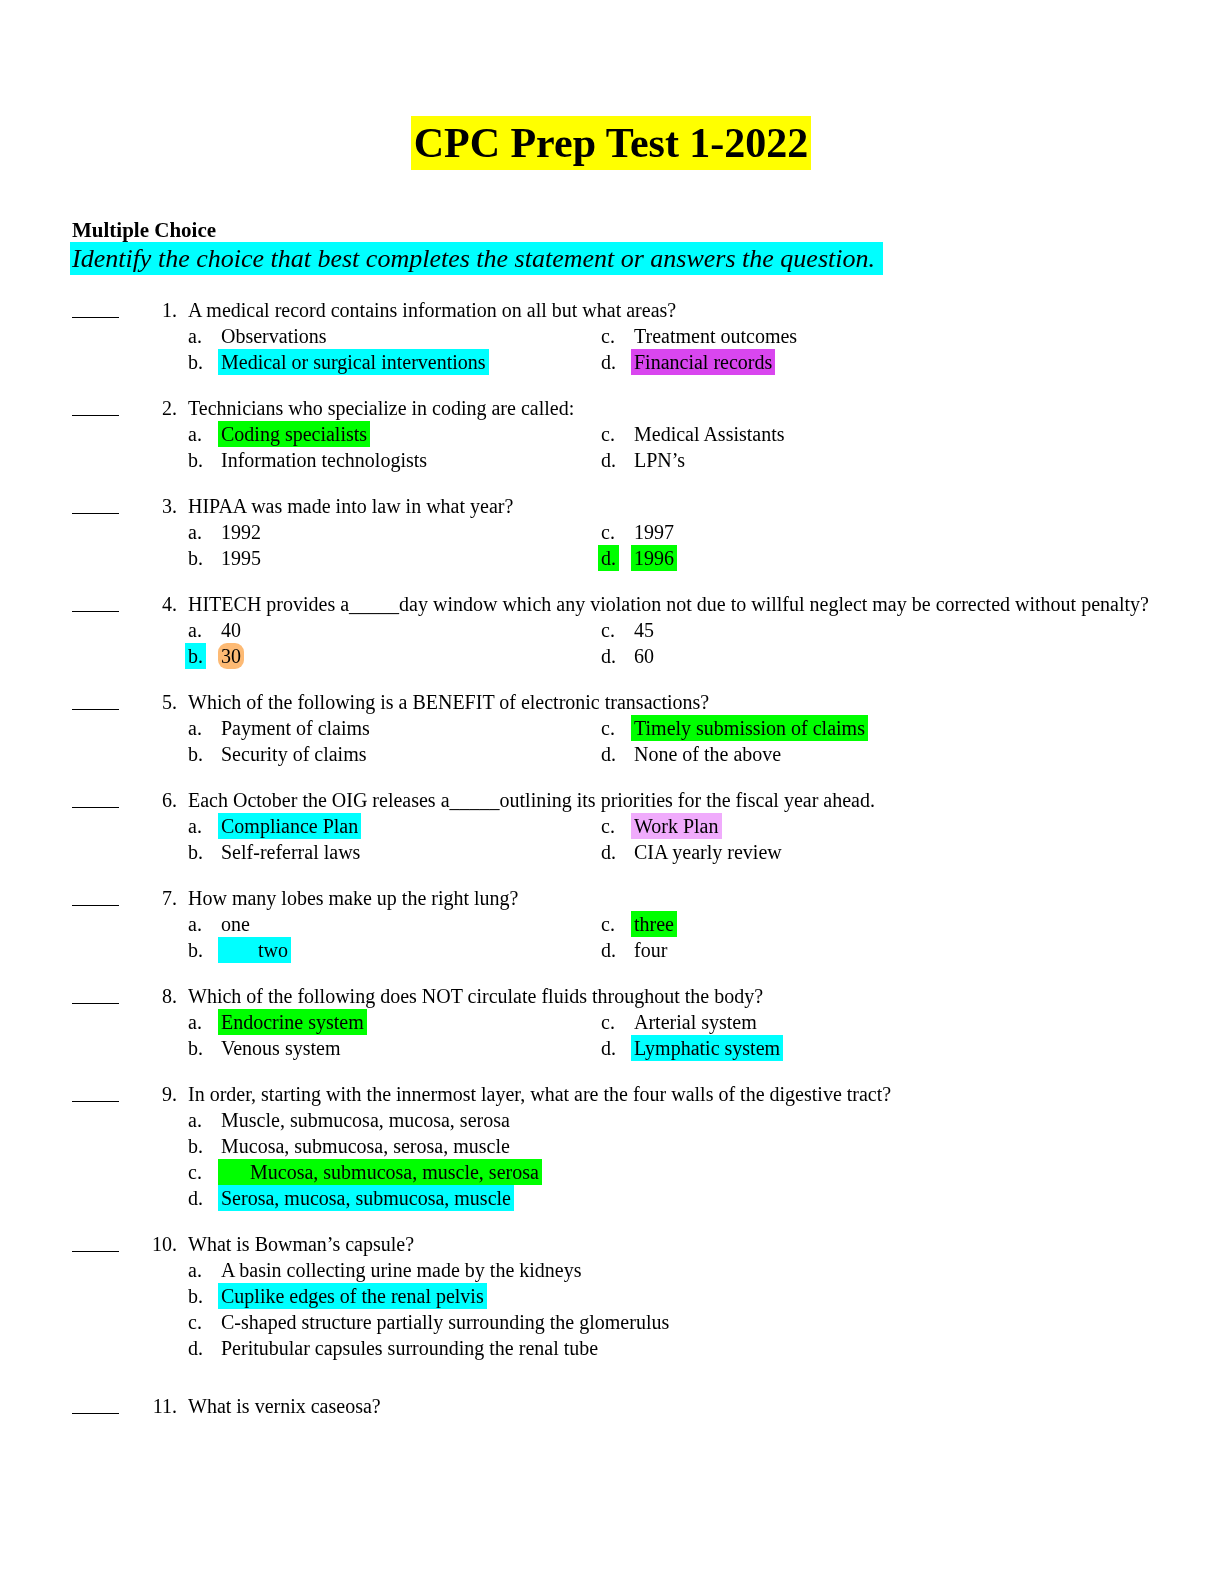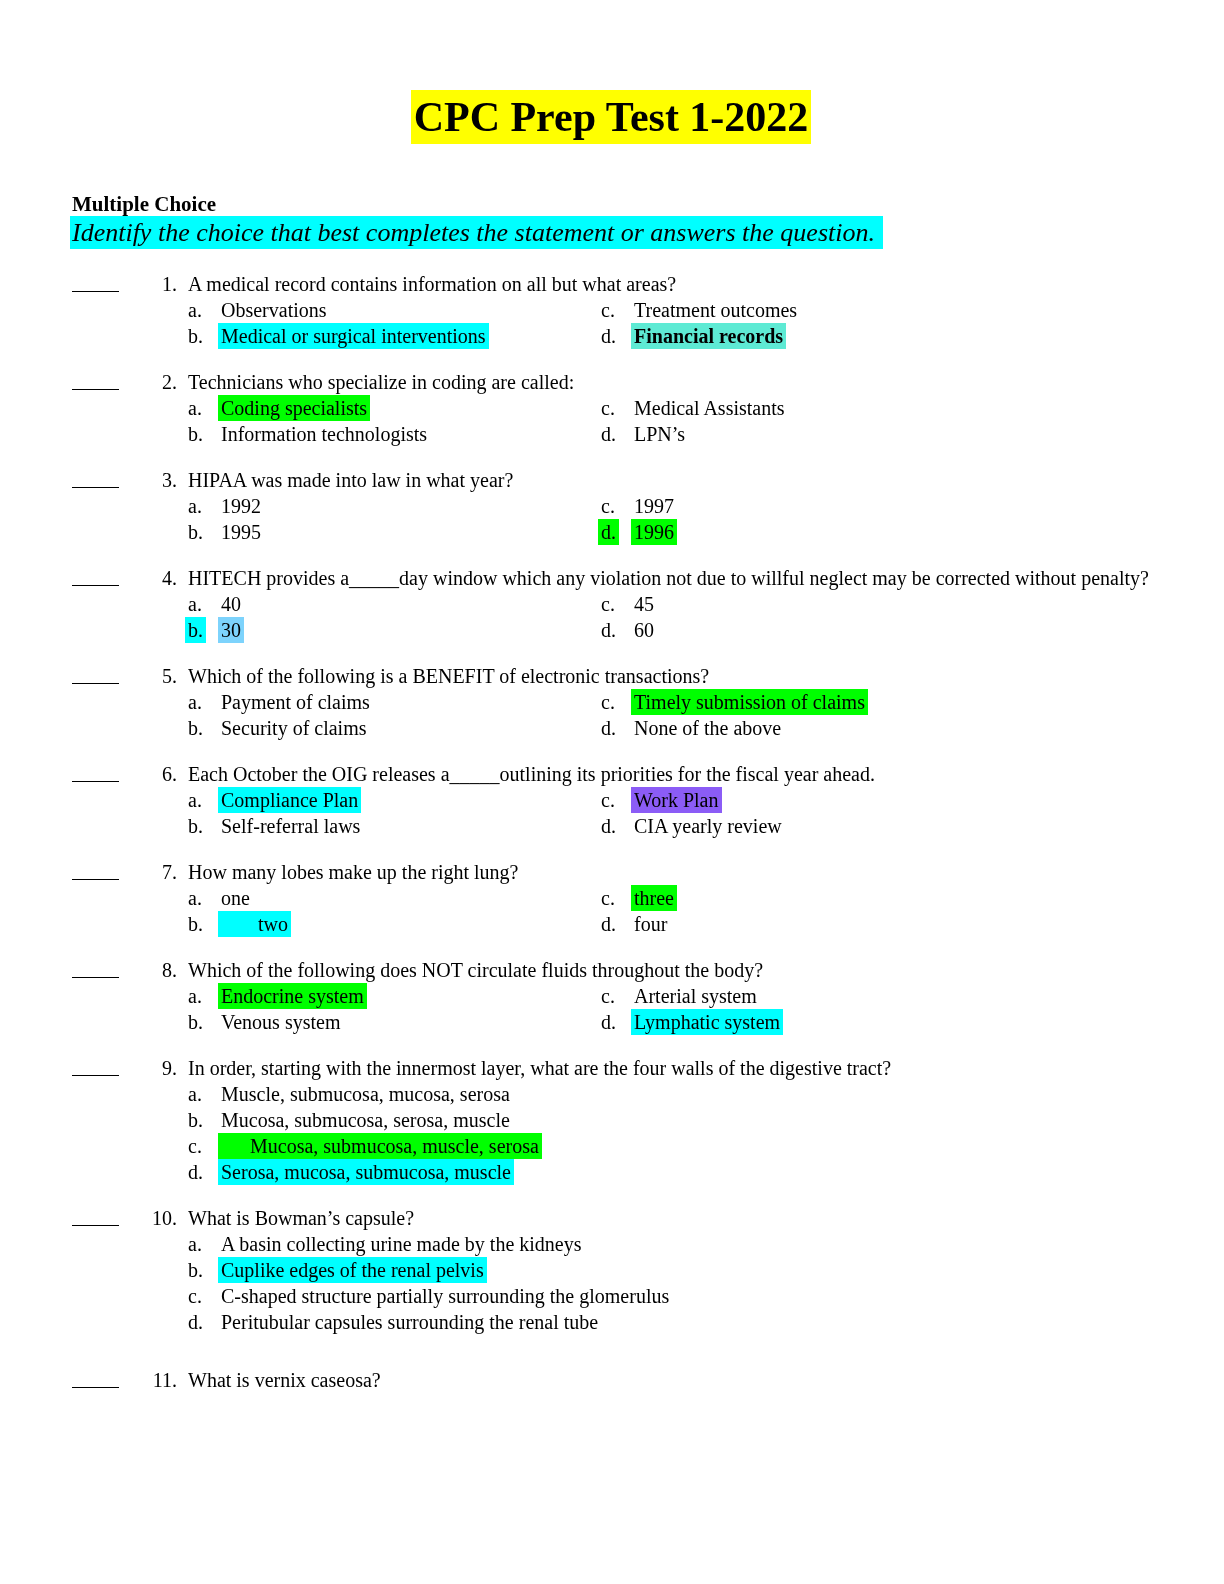--- a/index.html
+++ b/index.html
@@ -2,21 +2,21 @@
 <html><head>
 <meta charset="utf-8">
 <style>
   html,body{margin:0;padding:0;}
   body{
     width:1224px;height:1584px;background:#ffffff;color:#000;
     font-family:"Liberation Serif", serif;font-size:20px;
     -webkit-font-smoothing:antialiased;overflow:hidden;
   }
   .page{padding:0 74px 0 72px;box-sizing:border-box;}
-  .title-row{text-align:center;padding-top:92px;}
+  .title-row{text-align:center;padding-top:118px;}
   .title{
     display:inline-block;font-weight:bold;font-size:42px;line-height:50px;
     padding:3px 10px;letter-spacing:0px;
   }
   .mc-head{margin-top:50px;font-weight:bold;font-size:21px;line-height:24px;}
   .instruction{font-style:italic;font-size:26px;line-height:25px;margin-top:4px;}
   .instruction .hl{padding:2px 8px 2px 2px;margin:-2px 0 -2px -2px;}
   .q{display:flex;align-items:flex-start;margin-top:20px;}
   .q.first{margin-top:26px;}
   .q.mt-lg{margin-top:32px;}
@@ -59,21 +59,21 @@
         <div class="opt">
           <span class="opt-letter"><span class="hl">c.</span></span>
           <span class="opt-text"><span class="hl">Treatment outcomes</span></span>
         </div>
         <div class="opt">
           <span class="opt-letter"><span class="hl">b.</span></span>
           <span class="opt-text"><span class="hl" style="background-color: rgb(0, 255, 255); font-family: Liberation Serif, serif;">Medical or surgical interventions</span></span>
         </div>
         <div class="opt">
           <span class="opt-letter"><span class="hl">d.</span></span>
-          <span class="opt-text"><span class="hl" style="background-color: #5eead4; font-weight: bold;">Financial records</span></span>
+          <span class="opt-text"><span class="hl" style="background-color: #d946ef;">Financial records</span></span>
         </div>
       </div>
     </div>
   </div>
 
   <div class="q">
     <span class="q-blank"></span>
     <span class="q-num">2.</span>
     <div class="q-body">
       <div class="q-text">Technicians who specialize in coding are called:</div>
@@ -133,21 +133,21 @@
         <div class="opt">
           <span class="opt-letter"><span class="hl">a.</span></span>
           <span class="opt-text"><span class="hl">40</span></span>
         </div>
         <div class="opt">
           <span class="opt-letter"><span class="hl">c.</span></span>
           <span class="opt-text"><span class="hl">45</span></span>
         </div>
         <div class="opt">
           <span class="opt-letter"><span class="hl" style="background-color: rgb(0, 255, 255);">b.</span></span>
-          <span class="opt-text"><span class="hl" style="background-color: #7dd3fc;">30</span></span>
+          <span class="opt-text"><span class="hl" style="background-color: #fdba74; border-radius: 9px;">30</span></span>
         </div>
         <div class="opt">
           <span class="opt-letter"><span class="hl">d.</span></span>
           <span class="opt-text"><span class="hl">60</span></span>
         </div>
       </div>
     </div>
   </div>
 
   <div class="q">
@@ -181,21 +181,21 @@
     <span class="q-num">6.</span>
     <div class="q-body">
       <div class="q-text">Each October the OIG releases a_____outlining its priorities for the fiscal year ahead.</div>
       <div class="opts two-col">
         <div class="opt">
           <span class="opt-letter"><span class="hl">a.</span></span>
           <span class="opt-text"><span class="hl" style="background-color: rgb(0, 255, 255);">Compliance Plan</span></span>
         </div>
         <div class="opt">
           <span class="opt-letter"><span class="hl">c.</span></span>
-          <span class="opt-text"><span class="hl" style="background-color: #8b5cf6;">Work Plan</span></span>
+          <span class="opt-text"><span class="hl" style="background-color: #f0abfc;">Work Plan</span></span>
         </div>
         <div class="opt">
           <span class="opt-letter"><span class="hl">b.</span></span>
           <span class="opt-text"><span class="hl">Self-referral laws</span></span>
         </div>
         <div class="opt">
           <span class="opt-letter"><span class="hl">d.</span></span>
           <span class="opt-text"><span class="hl">CIA yearly review</span></span>
         </div>
       </div>

